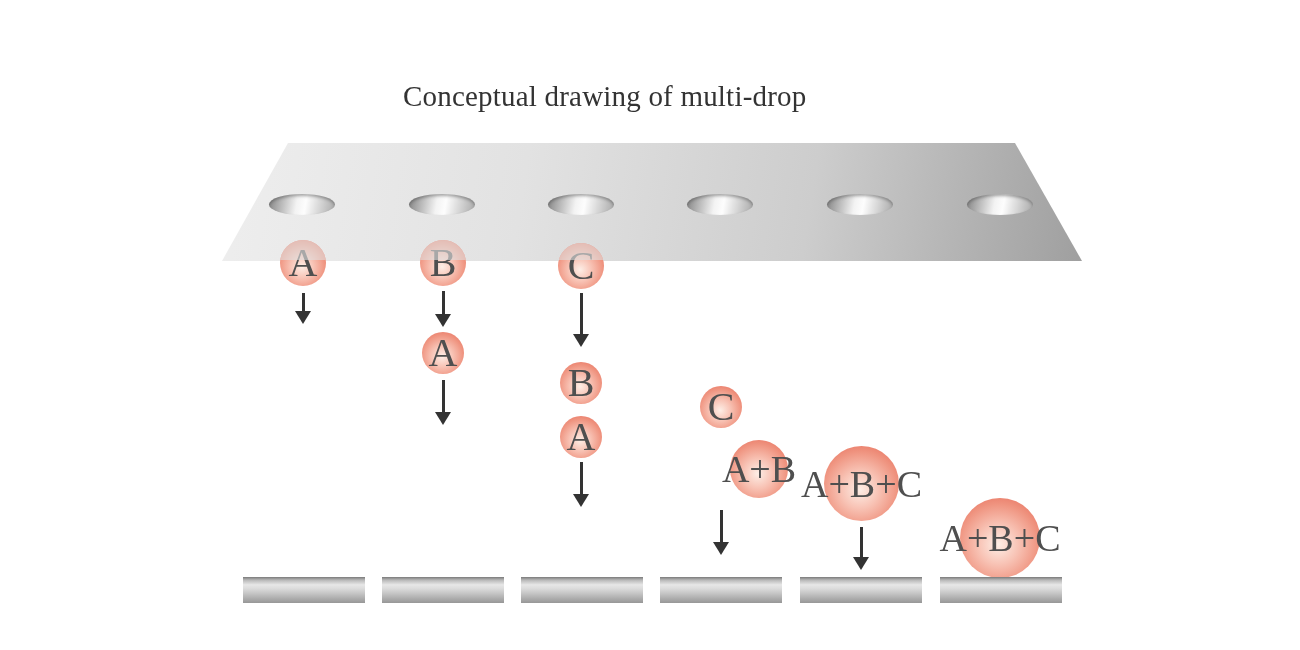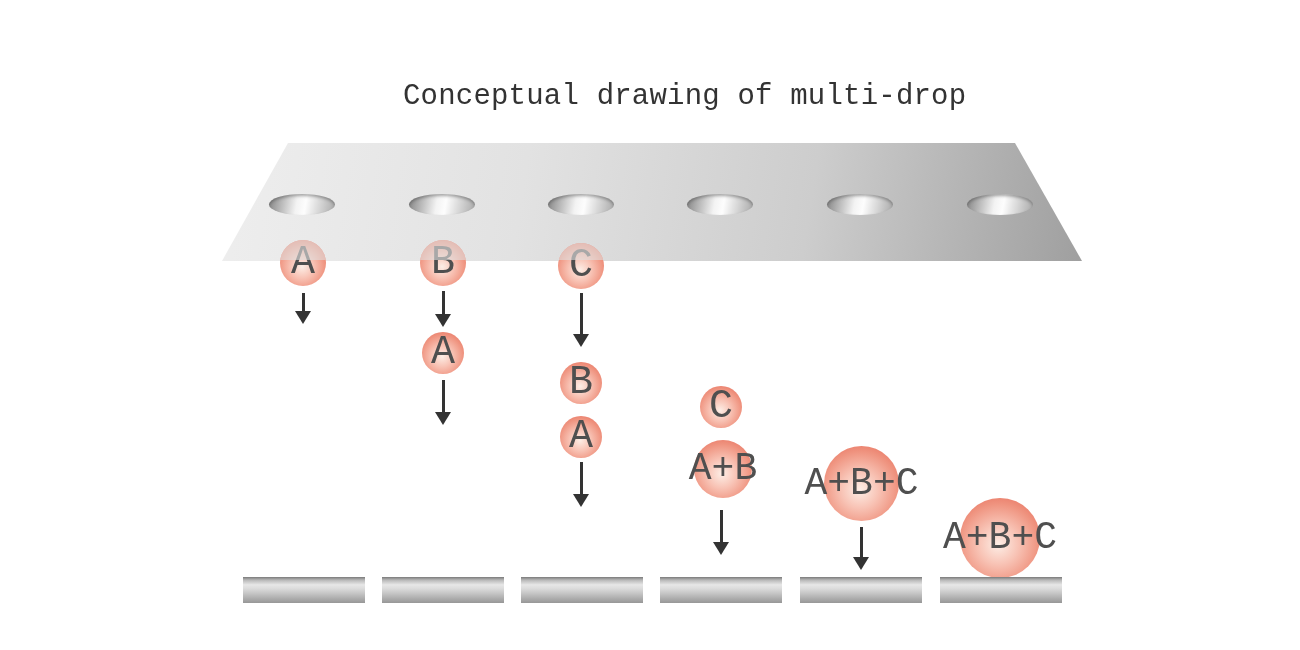--- a/index.html
+++ b/index.html
@@ -1,18 +1,18 @@
 <!DOCTYPE html>
 <html><head>
 <meta charset="utf-8">
 <style>
   html,body{margin:0;padding:0;background:#ffffff;}
   .canvas{
     position:relative;width:1300px;height:650px;background:#ffffff;overflow:hidden;
-    font-family:Liberation Mono, monospace;
+    font-family:Liberation Serif, serif;
   }
   .title{
     position:absolute;left:403px;top:80px;
     font-size:29px;color:#333333;letter-spacing:0.2px;white-space:nowrap;
   }
   
   .plate{
     position:absolute;left:222px;top:143px;width:861px;height:118px;
     clip-path:polygon(66px 0px,793px 0px,860px 118px,0px 118px);
     background:linear-gradient(99deg,#eeeeee 0%,#e2e2e2 35%,#cdcdcd 68%,#9f9f9f 100%);
@@ -109,21 +109,21 @@
     <span class="lbl">A</span>
   </div>
   <div class="arrow" style="left:573px;top:462px;height:45px;">
     <span class="stem"></span>
     <span class="head"></span>
   </div>
 
   <div class="drop" style="left:700px;top:386px;width:42px;height:42px;">
     <span class="lbl">C</span>
   </div>
-  <div class="drop wide" style="left:694px;top:440px;width:58px;height:58px;justify-content:center;">
+  <div class="drop wide" style="left:730px;top:440px;width:58px;height:58px;justify-content:center;">
     <span class="lbl">A+B</span>
   </div>
   <div class="arrow" style="left:713px;top:510px;height:45px;">
     <span class="stem"></span>
     <span class="head"></span>
   </div>
 
   <div class="drop wide" style="left:824px;top:446px;width:75px;height:75px;">
     <span class="lbl">A+B+C</span>
   </div>

